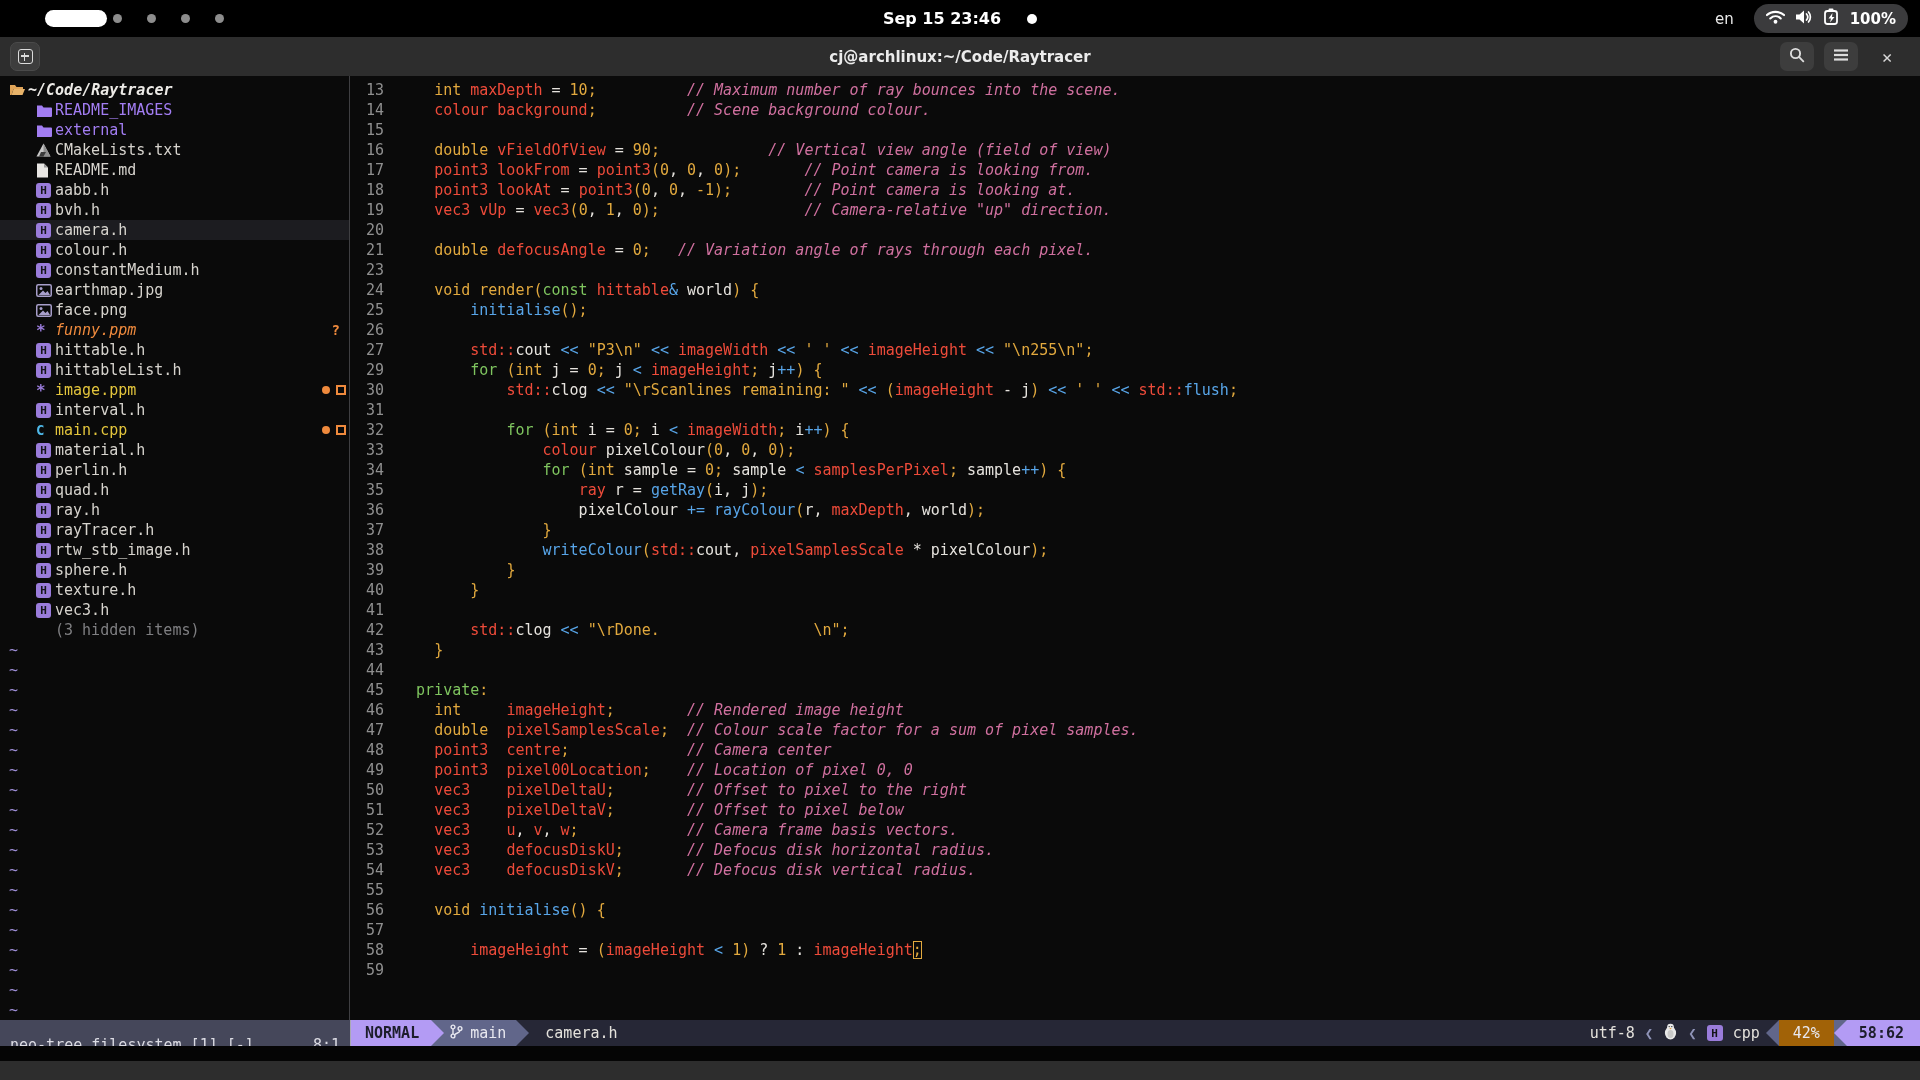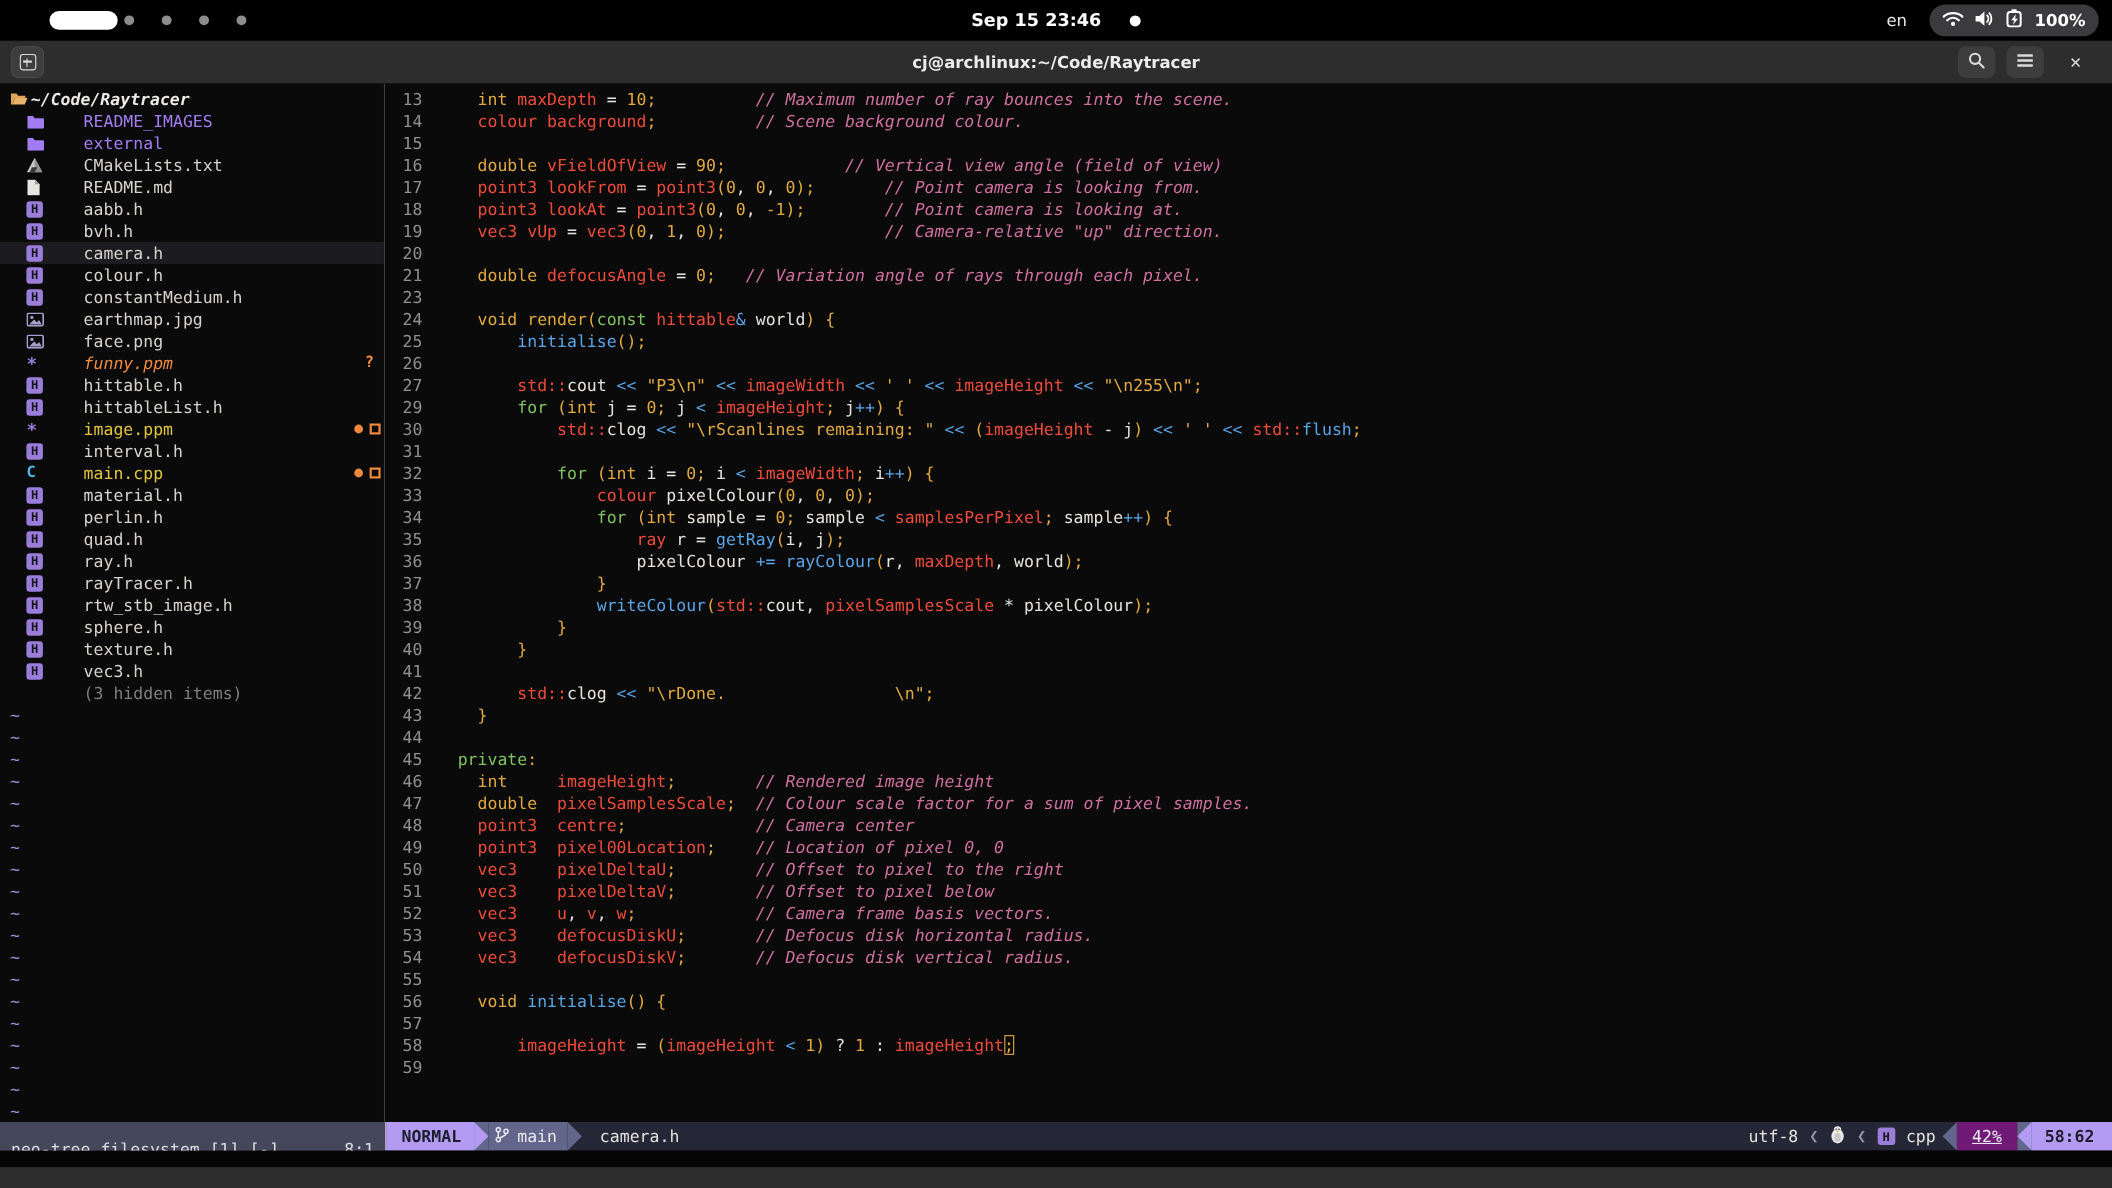--- a/index.html
+++ b/index.html
@@ -27,21 +27,21 @@
   .ttl-newtab .sq::after { top:2.5px; bottom:2.5px; left:5px; width:1.6px; }
   .ttl-title { position:absolute; left:0; right:0; top:0; height:39px; display:flex; align-items:center; justify-content:center; color:#ececec; font-family:"DejaVu Sans", sans-serif; font-weight:bold; font-size:15px; }
   .ttl-btn { position:absolute; top:5px; width:34px; height:29px; background:#3d3d3d; border-radius:7px; display:flex; align-items:center; justify-content:center; }
   .ttl-close { position:absolute; top:5px; width:30px; height:29px; display:flex; align-items:center; justify-content:center; color:#d8d8d8; font-size:17px; }
 
   
   .workspace { position:absolute; left:0; top:76px; width:1920px; height:944px; background:#0a0a0a; display:flex; }
   .sidebar { width:350px; height:944px; border-right:1px solid #3f3f42; padding-top:4px; position:relative; flex:none; }
   .trow { position:relative; height:20px; display:flex; align-items:center; font-size:15px; color:#d6d3cd; white-space:pre; }
   .trow.sel { background:#1c1c20; }
-  .t-ind0 { padding-left:9px; } .t-ind1 { padding-left:24px;gap:33px; }
+  .t-ind0 { padding-left:9px; } .t-ind1 { padding-left:36px; }
   .ticon { width:19px; flex:none; display:flex; align-items:center; justify-content:flex-start; }
   .tlabel.root { font-weight:bold; font-style:italic; color:#eceae6; }
   .tlabel.dir { color:#a27df2; }
   .tlabel.untracked { color:#ef8a3d; font-style:italic; }
   .tlabel.modified { color:#e3c53c; }
   .tlabel.note { color:#7f7f82; }
   .tgit { position:absolute; right:3px; top:0; height:20px; display:flex; align-items:center; gap:6px; }
   .gq { color:#ef8a3d; font-weight:bold; font-size:14px; margin-right:6px; }
   .gdot { width:8px; height:8px; border-radius:50%; background:#ef8a3d; }
   .gsq { width:10px; height:10px; border:2px solid #ef8a3d; }
@@ -67,21 +67,21 @@
   .st-mode { background:#b39bf4; color:#1d1d2b; font-weight:bold; display:flex; align-items:center; padding:0 12px 0 14px; }
   .tri-r { width:0; height:0; border-top:13px solid transparent; border-bottom:13px solid transparent; border-left:13px solid #b39bf4; background:#61668a; }
   .st-branch { background:#61668a; color:#e8e8f0; display:flex; align-items:center; gap:7px; padding:0 10px 0 6px; }
   .tri-r2 { width:0; height:0; border-top:13px solid transparent; border-bottom:13px solid transparent; border-left:13px solid #61668a; }
   .st-file { color:#e4e2dc; display:flex; align-items:center; padding-left:16px; }
   .st-spring { flex:1; }
   .st-right { display:flex; align-items:center; gap:10px; color:#e4e2dc; }
   .chev { color:#9094b8; font-size:14px; }
   .st-chip { width:16px; height:16px; background:#9a7cdb; border-radius:3px; color:#15151a; font-weight:bold; font-size:11px; display:flex; align-items:center; justify-content:center; }
   .tri-l { width:0; height:0; border-top:13px solid transparent; border-bottom:13px solid transparent; border-right:13px solid #61668a; margin-left:6px; }
-  .st-pct { background:#701a75; color:#e8e8f0; display:flex; align-items:center; padding:0 14px;text-decoration:underline; }
+  .st-pct { background:#a16207; color:#e8e8f0; display:flex; align-items:center; padding:0 14px; }
   .tri-l2 { width:0; height:0; border-top:13px solid transparent; border-bottom:13px solid transparent; border-right:13px solid #b39bf4; background:#61668a; }
   .st-pos { background:#b39bf4; color:#1d1d2b; font-weight:bold; display:flex; align-items:center; padding:0 16px 0 12px; }
 
   .cmdline { position:absolute; left:0; top:1046px; width:1920px; height:15px; background:#050505; }
   .bottomstrip { position:absolute; left:0; top:1061px; width:1920px; height:19px; background:#2d2d2d; }
 </style>
 </head>
 <body>
 
 <div class="topbar">

